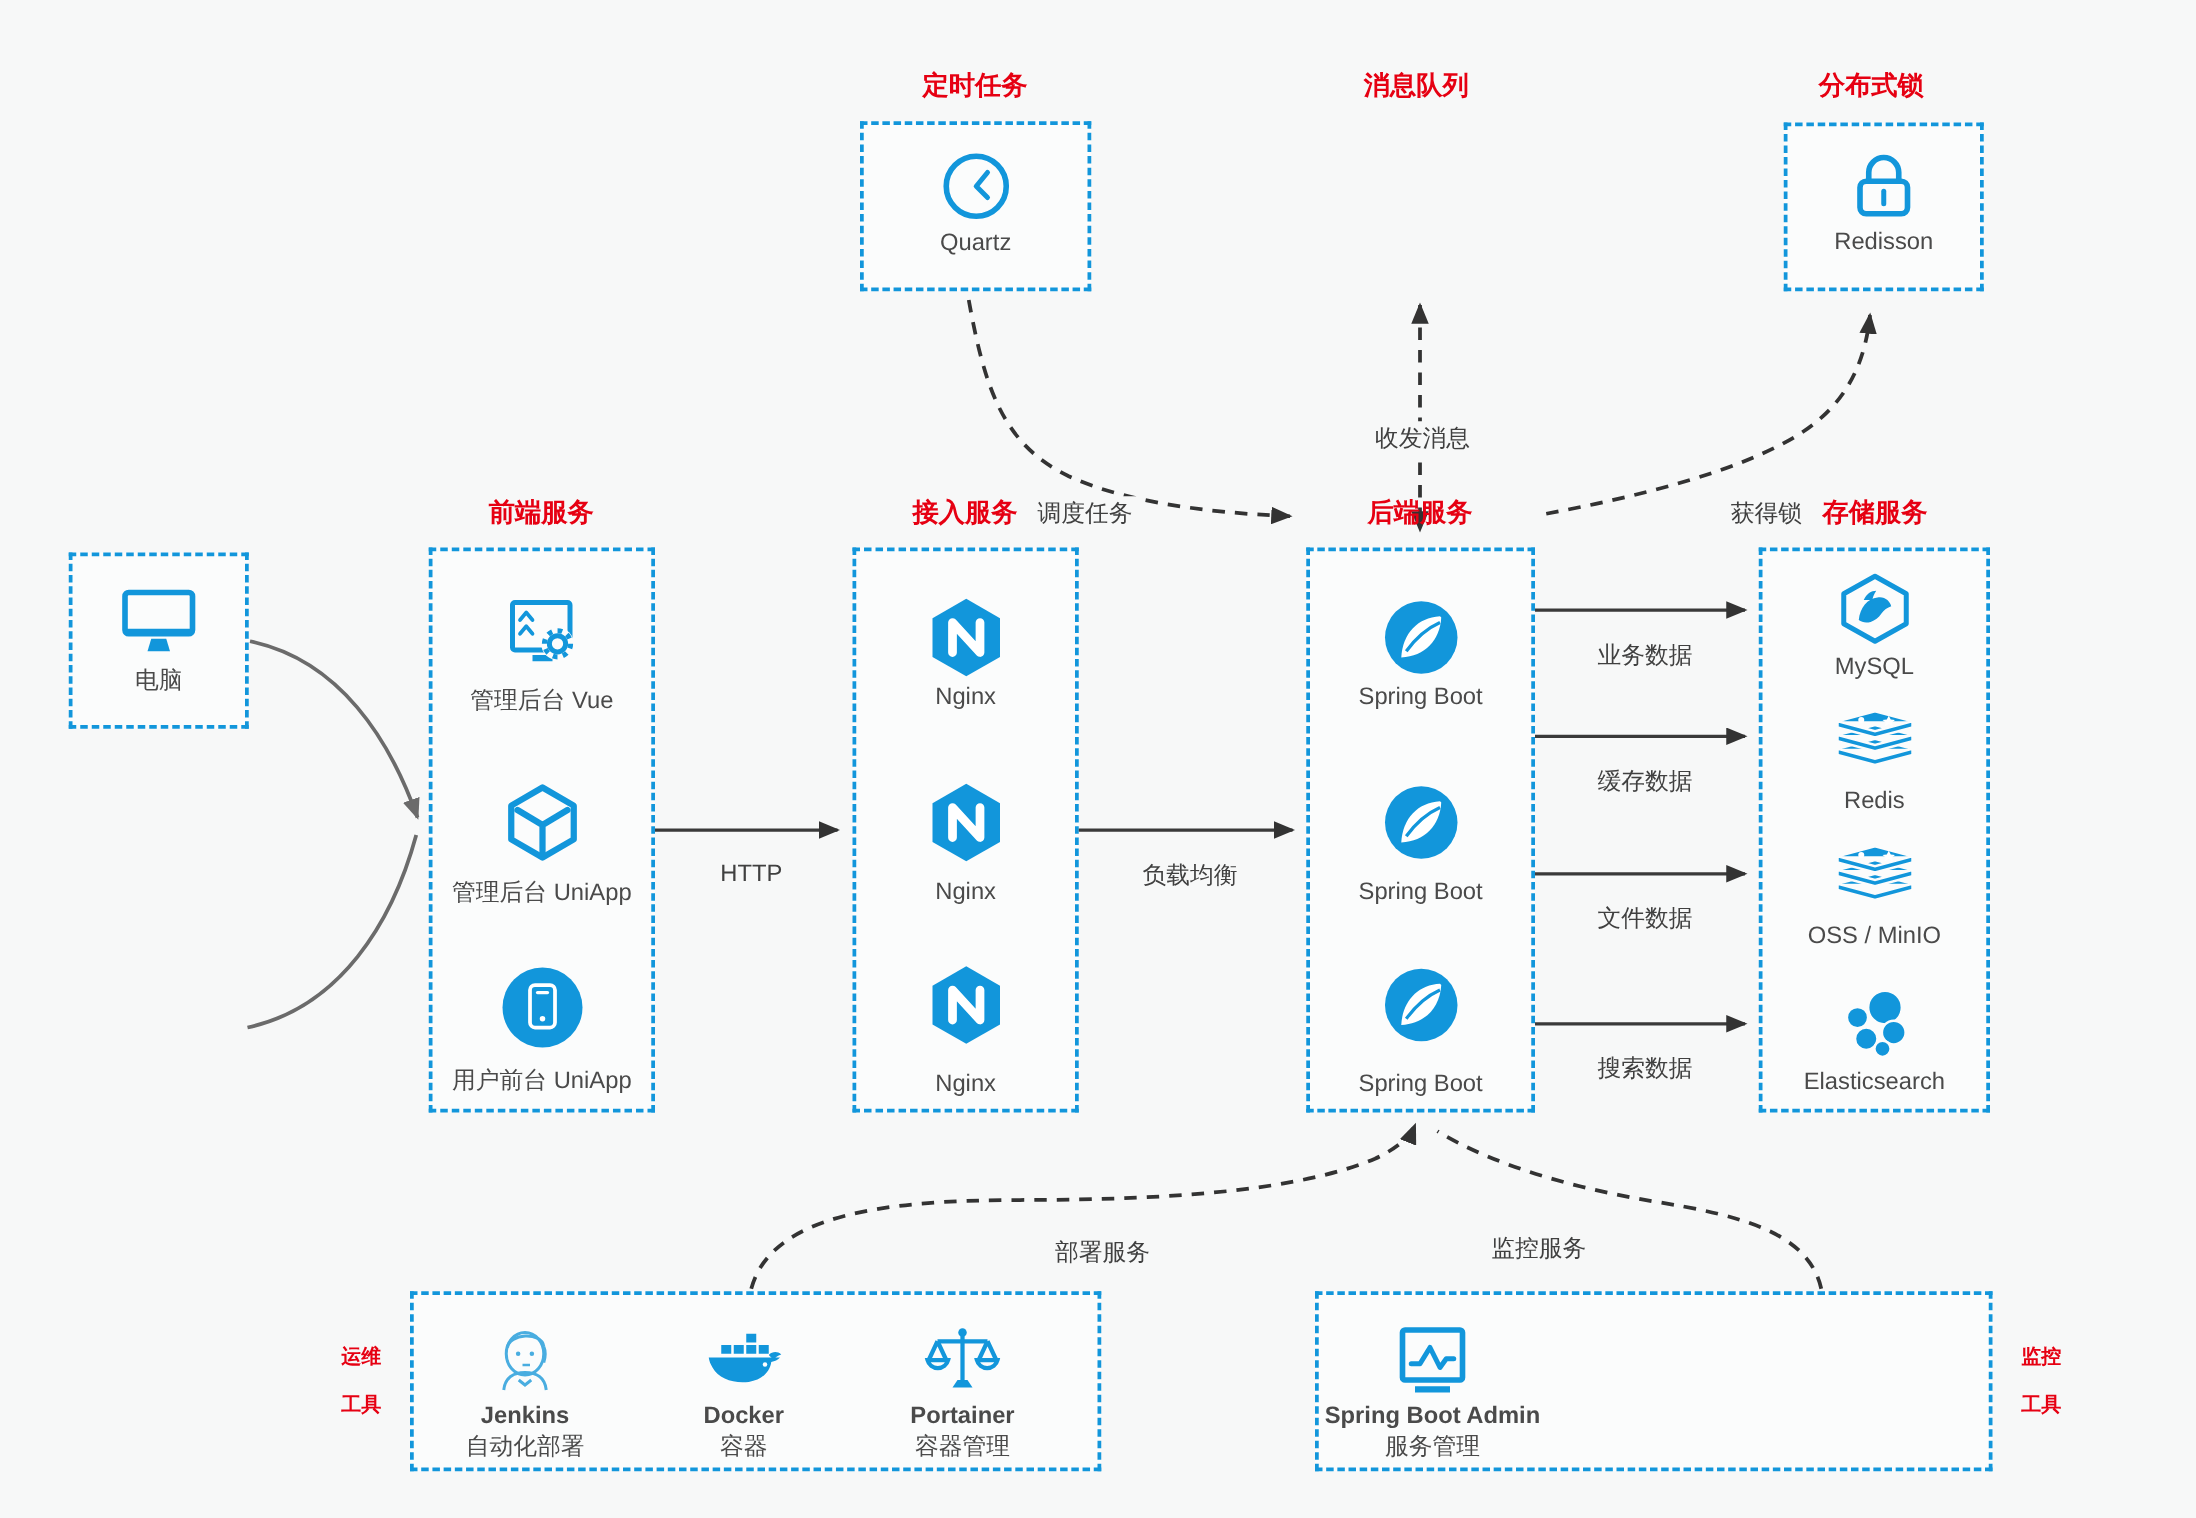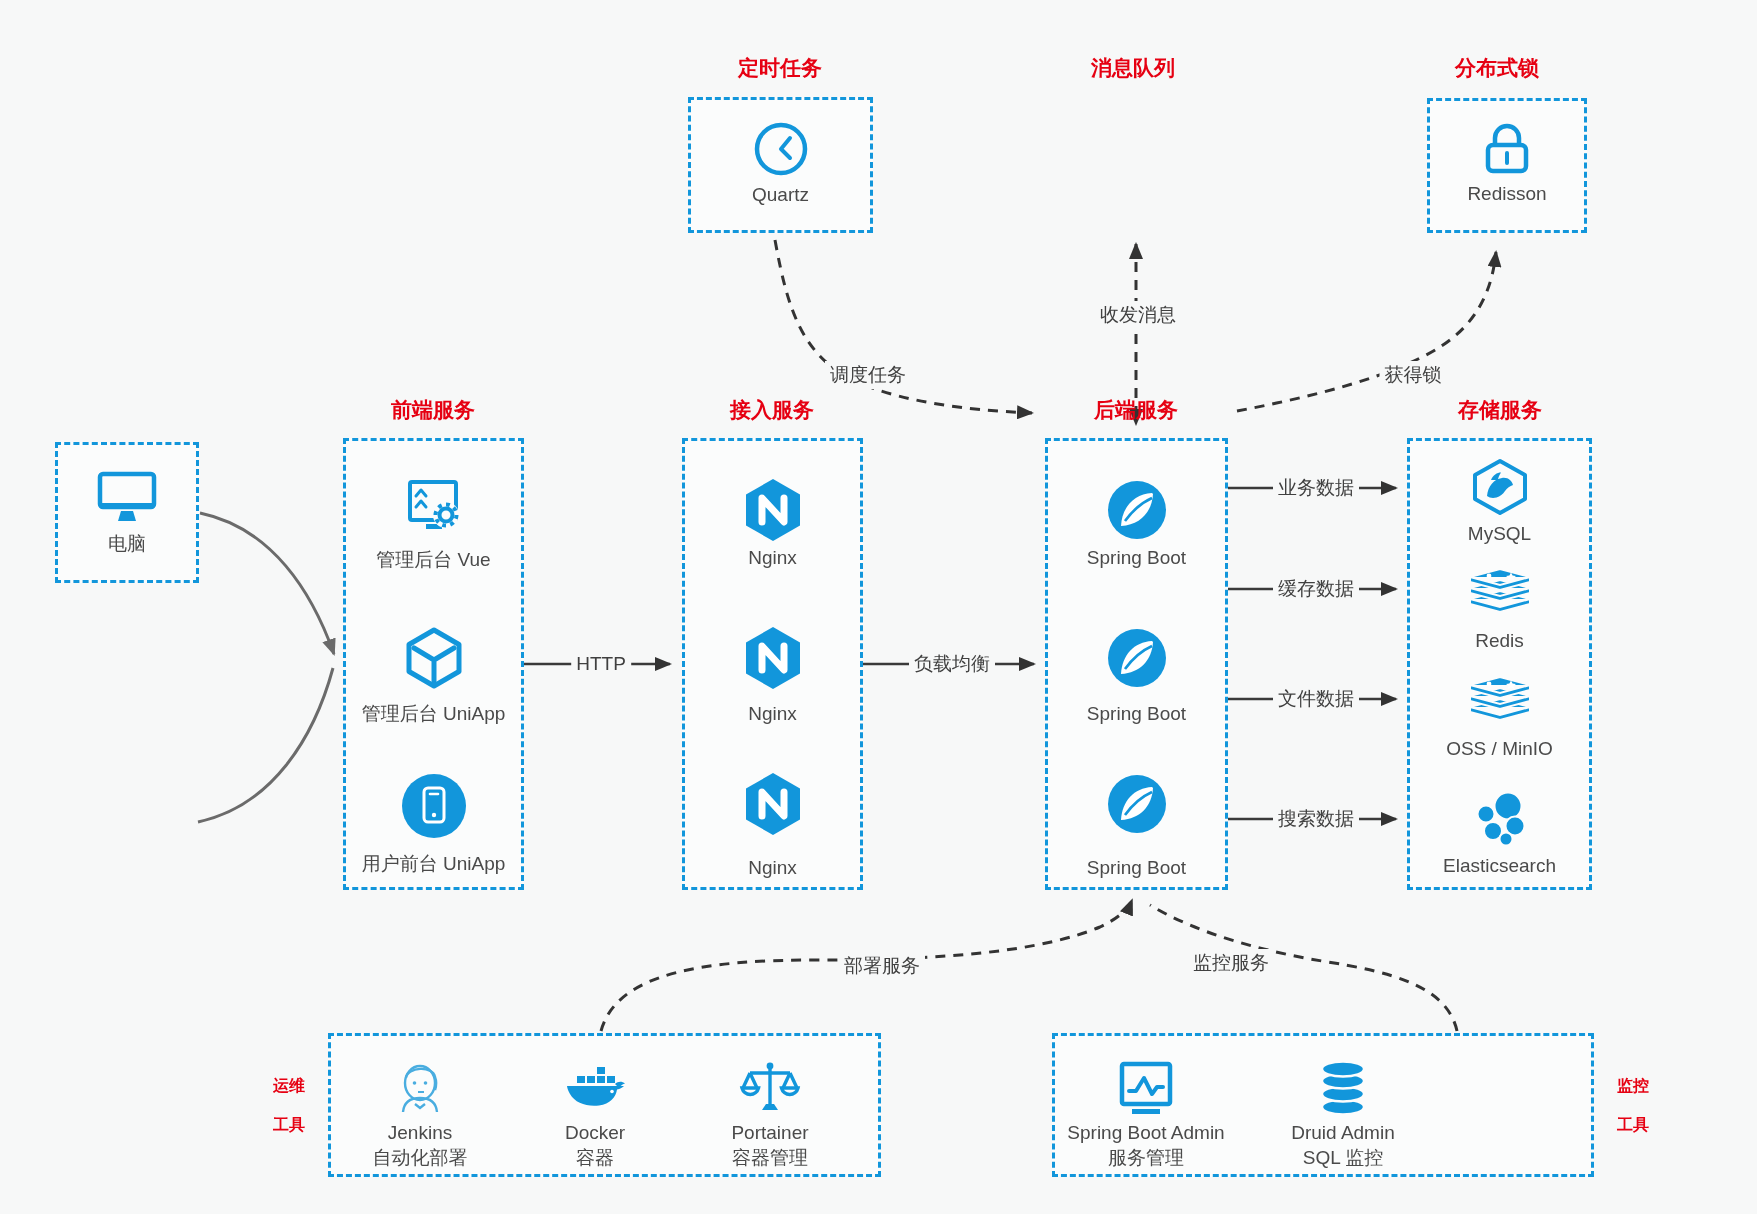--- a/index.html
+++ b/index.html
@@ -12,26 +12,26 @@
   .ic{display:block;margin:0 auto;}
   .lbl{position:absolute;left:0;right:0;text-align:center;font-size:19px;color:#4a4a4a;white-space:nowrap;}
   .iclbl{font-size:19px;color:#4a4a4a;margin-top:6px;white-space:nowrap;}
 
   .note{position:absolute;left:65px;top:100px;width:456px;height:70px;background:#fbf3c0;color:#4d4d4d;
         font-size:19px;line-height:26px;padding:9px 0 0 17px;box-sizing:border-box;z-index:4;}
   .note-fold{position:absolute;right:-1px;top:-10px;width:0;height:0;
         border-bottom:20px solid #a6a6a6;border-left:20px solid transparent;}
 
   .elabel{position:absolute;transform:translate(-50%,-50%);background:#f7f8f8;padding:1px 5px;
-        font-size:19px;color:#404040;white-space:nowrap;z-index:6;}
+        font-size:19px;color:#404040;white-space:nowrap;z-index:6;margin-top:36px;}
 
   .side-title{position:absolute;width:64px;text-align:center;color:#e60012;font-size:16px;font-weight:bold;line-height:39px;z-index:5;}
 
   .opitem{position:absolute;top:24px;text-align:center;}
-  .opname{font-size:19px;color:#4a4a4a;line-height:25px;margin-top:4px;white-space:nowrap;}
+  .opname{font-size:19px;color:#4a4a4a;line-height:25px;margin-top:4px;white-space:nowrap;font-weight:bold;}
   .opdesc{font-size:19px;color:#4a4a4a;line-height:25px;white-space:nowrap;}
 
   svg.edges{position:absolute;left:0;top:0;z-index:3;pointer-events:none;}
 </style>
 </head>
 <body>
 
 <div class="canvas">
 
 
@@ -242,32 +242,20 @@
   <div class="dbox" style="left:1052px;top:1033px;width:542px;height:144px">
     <div class="opitem" style="left:-9px;width:200px">
       <svg class="ic" width="64" height="56" viewBox="0 0 64 56">
         <rect x="8" y="4" width="48" height="40" rx="2" fill="none" stroke="#1296db" stroke-width="4.5"></rect>
         <path d="M15 31 H22 L30 18 L38 34 L43 27 H49" fill="none" stroke="#1296db" stroke-width="4" stroke-linecap="round" stroke-linejoin="round"></path>
         <rect x="18" y="49" width="28" height="5" fill="#1296db"></rect>
       </svg>
       <div class="opname">Spring Boot Admin</div>
       <div class="opdesc">服务管理</div>
     </div>
-    <div class="opitem" style="left:188px;width:200px">
-      <svg class="ic" width="56" height="56" viewBox="0 0 56 56">
-        <g fill="#1296db" stroke="#fbfcfc" stroke-width="2.4">
-          <ellipse cx="28" cy="47" rx="21" ry="7.5"></ellipse>
-          <ellipse cx="28" cy="34" rx="21" ry="7.5"></ellipse>
-          <ellipse cx="28" cy="21" rx="21" ry="7.5"></ellipse>
-          <ellipse cx="28" cy="9" rx="21" ry="7.5"></ellipse>
-        </g>
-      </svg>
-      <div class="opname">Druid Admin</div>
-      <div class="opdesc">SQL 监控</div>
-    </div>
   </div>
 
   <svg class="edges" width="1757" height="1214" viewBox="0 0 1757 1214">
     <defs>
       <marker id="ah" markerUnits="userSpaceOnUse" markerWidth="18" markerHeight="14" refX="15" refY="7" orient="auto-start-reverse">
         <path d="M0 0 L17 7 L0 14 Z" fill="#333333"></path>
       </marker>
       <marker id="ahg" markerUnits="userSpaceOnUse" markerWidth="18" markerHeight="14" refX="15" refY="7" orient="auto-start-reverse">
         <path d="M0 0 L17 7 L0 14 Z" fill="#6b6b6b"></path>
       </marker>

